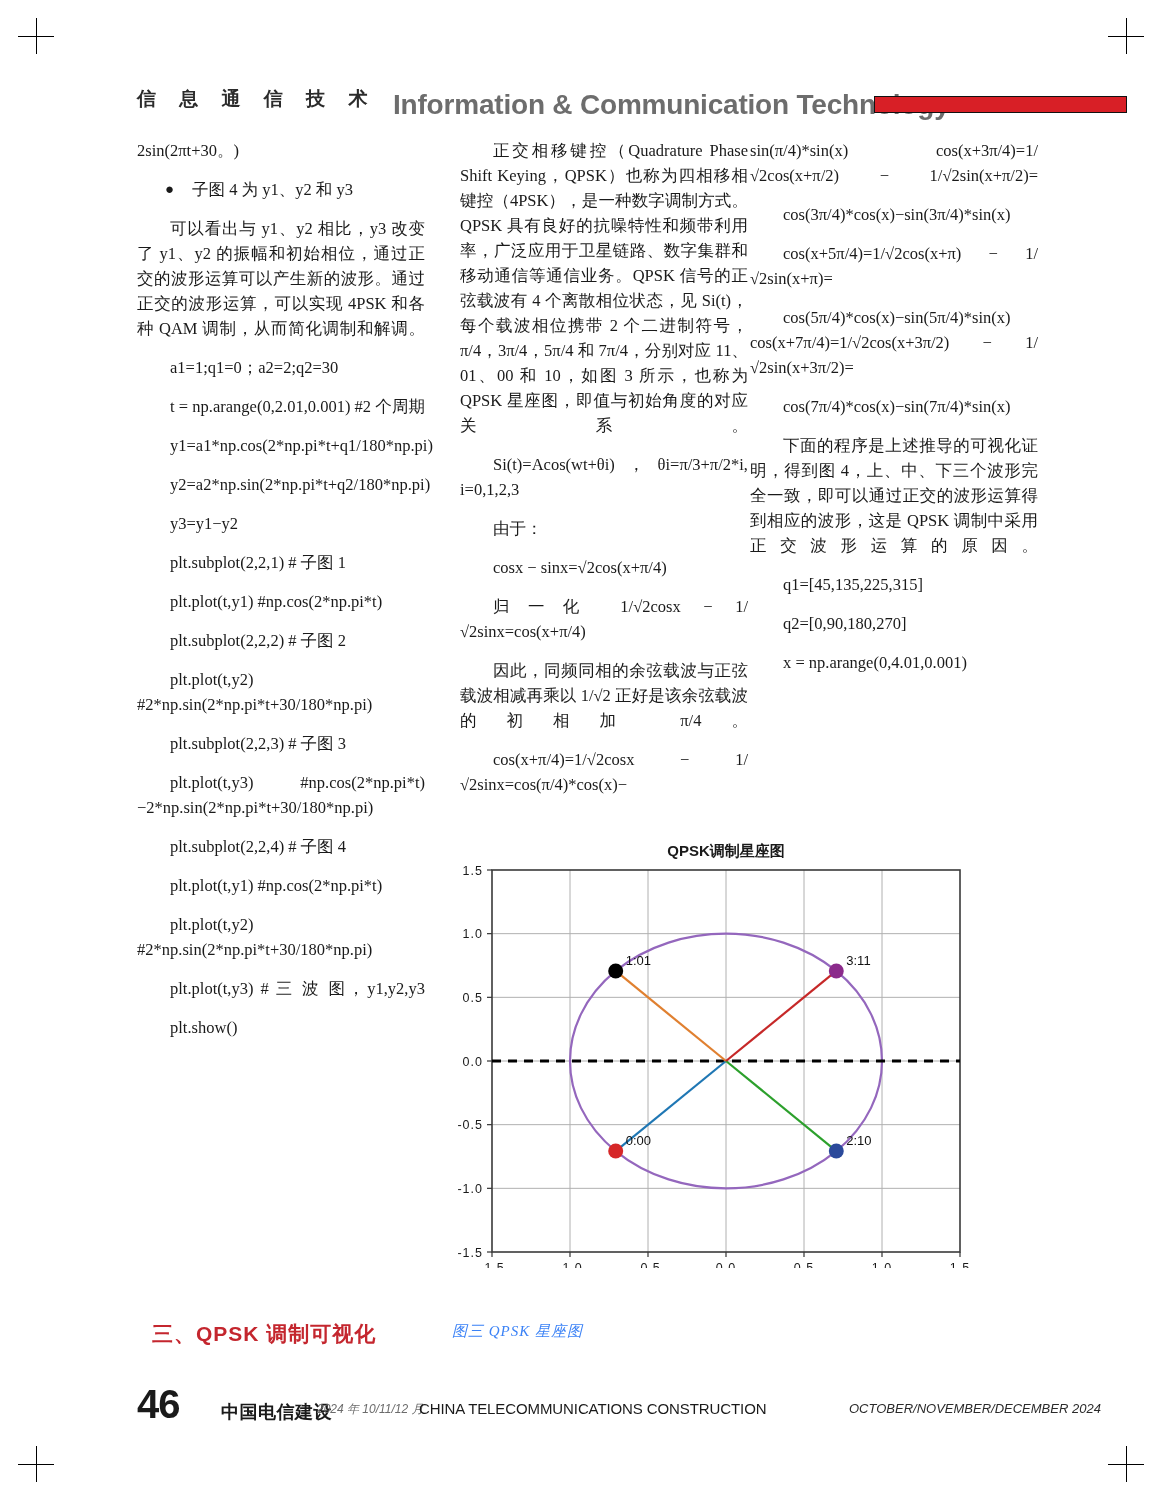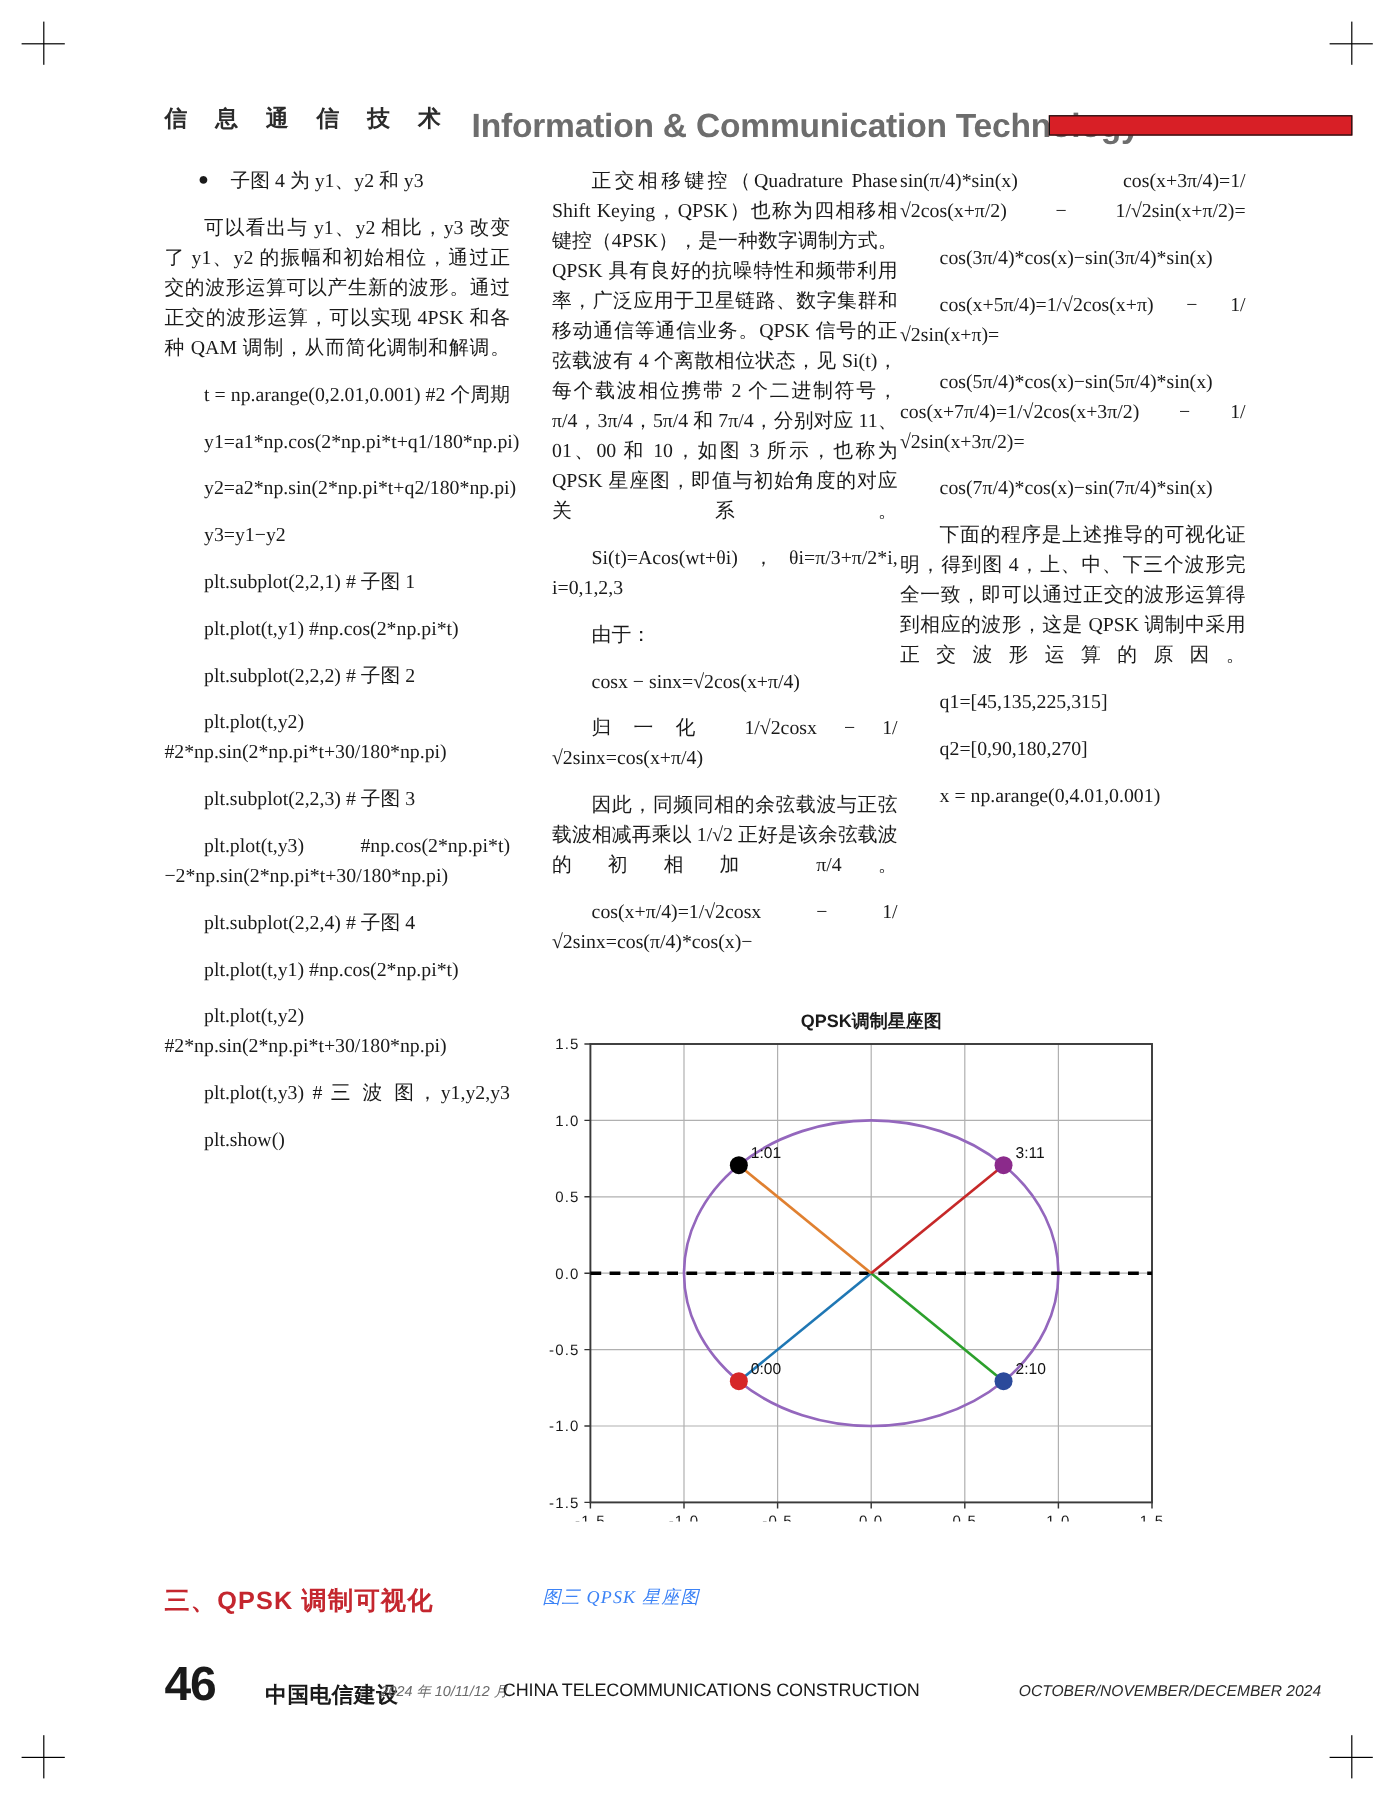--- a/index.html
+++ b/index.html
@@ -44,21 +44,21 @@
 
   p{margin:0 0 14px 0;font-size:16.5px;line-height:25px;text-align:justify;}
   p.ind{text-indent:2em;}
   p.code{text-indent:2em;}
   p.just{text-align:justify;text-align-last:justify;}
   p.nj{text-align:left;}
   .bullet-line{display:flex;align-items:flex-start;gap:18px;text-indent:0;margin-left:28px;}
   .dot{font-size:15px;line-height:25px;}
 
   .sec-head{
-    position:absolute;left:137px;top:1320px;
+    position:absolute;left:152px;top:1320px;
     font-family:"Liberation Sans",sans-serif;
     font-weight:bold;font-size:21px;color:#c4262e;
     letter-spacing:1px;
   }
 
   
   .figure{position:absolute;left:452px;top:838px;width:540px;height:430px;}
   .fig-caption{
     position:absolute;left:452px;top:1322px;width:540px;
     font-style:italic;font-size:15px;color:#3b82f6;
@@ -107,25 +107,27 @@
   <div class="crop v" style="left:1126px;top:1446px;"></div>
   <div class="crop h" style="left:1108px;top:1464px;"></div>
 
   <div class="masthead">
     <div class="masthead-cn">信 息 通 信 技 术</div>
     <div class="masthead-en">Information &amp; Communication Technology</div>
     <div class="masthead-bar"></div>
   </div>
 
   <div class="col col1">
+    <p class="nj">2sin(2πt+30。)</p>
     <p class="bullet-line">
       <span class="dot">●</span>
       <span>子图 4 为 y1、y2 和 y3</span>
     </p>
     <p class="ind just">可以看出与 y1、y2 相比，y3 改变了 y1、y2 的振幅和初始相位，通过正交的波形运算可以产生新的波形。通过正交的波形运算，可以实现 4PSK 和各种 QAM 调制，从而简化调制和解调。</p>
+    <p class="code">a1=1;q1=0；a2=2;q2=30</p>
     <p class="code just">t = np.arange(0,2.01,0.001) #2 个周期</p>
     <p class="code just">y1=a1*np.cos(2*np.pi*t+q1/180*np.pi)</p>
     <p class="code just">y2=a2*np.sin(2*np.pi*t+q2/180*np.pi)</p>
     <p class="code">y3=y1−y2</p>
     <p class="code">plt.subplot(2,2,1) # 子图 1</p>
     <p class="code">plt.plot(t,y1) #np.cos(2*np.pi*t)</p>
     <p class="code">plt.subplot(2,2,2) # 子图 2</p>
     <p class="code">plt.plot(t,y2) #2*np.sin(2*np.pi*t+30/180*np.pi)</p>
     <p class="code">plt.subplot(2,2,3) # 子图 3</p>
     <p class="code just">plt.plot(t,y3) #np.cos(2*np.pi*t)−2*np.sin(2*np.pi*t+30/180*np.pi)</p>

